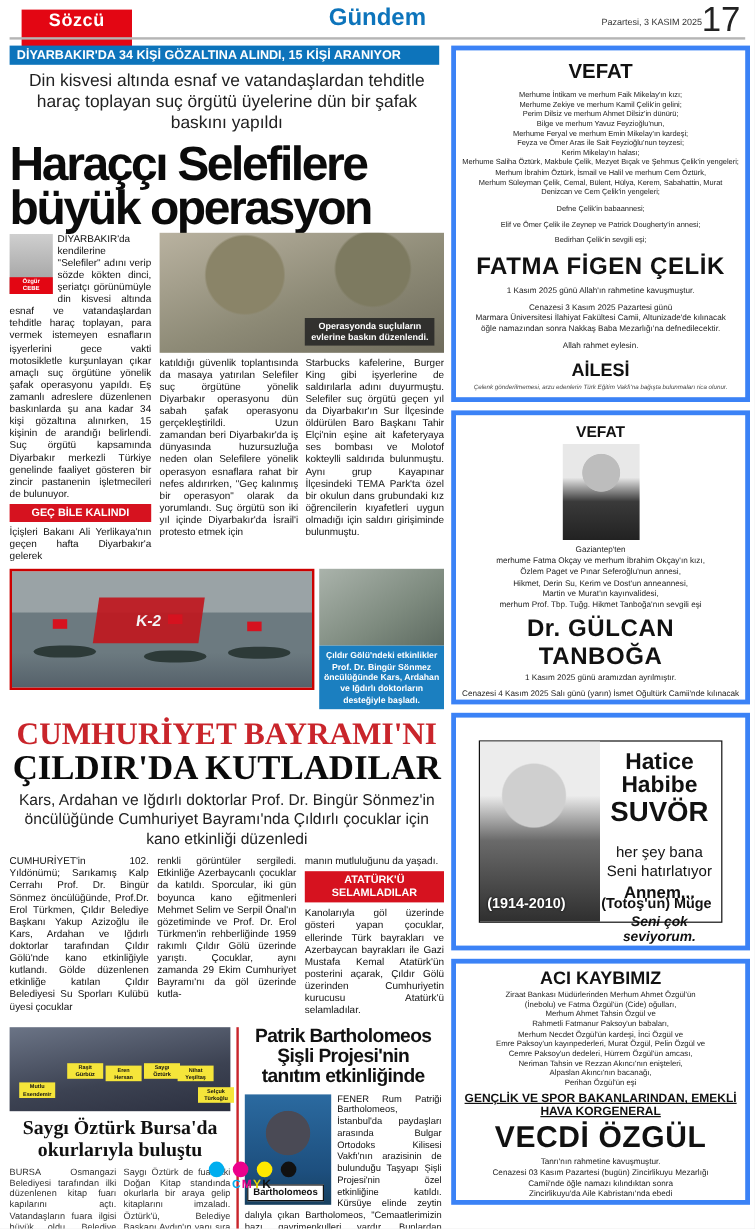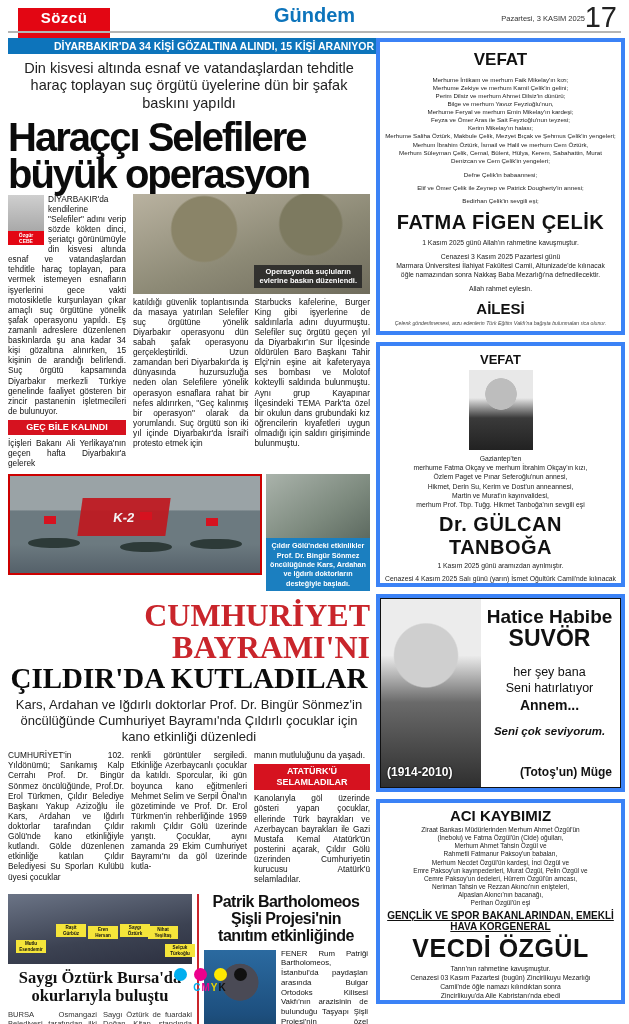--- a/index.html
+++ b/index.html
@@ -11,21 +11,21 @@
   #hdr-logo{position:absolute;left:18px;top:8px;width:92px;height:36px;background:#e30613;color:#fff;
     font-weight:bold;font-size:15px;line-height:20px;text-align:center;letter-spacing:.5px;}
   #hdr-section{position:absolute;left:0;top:4px;width:629px;text-align:center;color:#0d74bb;
     font-weight:bold;font-size:20px;}
   #hdr-date{position:absolute;right:44px;top:14px;font-size:7.5px;color:#333;}
   #hdr-page{position:absolute;right:12px;top:1px;font-size:29px;color:#222;font-weight:normal;}
   #hdr-rule{position:absolute;left:8px;top:31px;width:613px;height:2px;background:#b5b5b5;}
 
   
   #left{position:absolute;left:8px;top:38px;width:362px;}
-  #kicker{background:#0d74bb;color:#fff;font-weight:bold;font-size:10.5px;padding:2px 20px;width:346px;text-align:right;}
+  #kicker{background:#0d74bb;color:#fff;font-weight:bold;font-size:10.5px;padding:2px 6px;width:346px;}
   #headline1{font-weight:bold;font-size:40px;line-height:.93;letter-spacing:-2px;color:#0b0b0b;margin-top:3px;}
   #subhead1{font-size:14.5px;color:#222;margin:6px 0 7px 0;text-align:center;line-height:1.2;}
 
   #article1{display:flex;gap:7px;}
   #a1col1{width:118px;font-size:8.3px;line-height:1.22;}
   .author-box{float:left;width:36px;height:50px;margin:1px 4px 2px 0;background:linear-gradient(#cfcfcf,#9a9a9a);
     position:relative;}
   .author-box .tag{position:absolute;left:0;bottom:0;width:100%;background:#e30613;color:#fff;
     font-size:5px;font-weight:bold;text-align:center;line-height:1.2;padding:1px 0;}
   .red-badge{background:#d6121f;color:#fff;font-weight:bold;font-size:9px;text-align:center;
@@ -48,22 +48,22 @@
   .flag{position:absolute;width:12px;height:8px;background:#d6121f;}
   #k2sail{position:absolute;left:70px;top:22px;width:88px;height:38px;background:#c0181f;color:#fff;
     font-weight:bold;font-size:13px;display:flex;align-items:center;justify-content:center;
     transform:skewX(-8deg);opacity:.92;}
   #lake-right{width:104px;}
   #lake-photo{width:104px;height:64px;background:linear-gradient(145deg,#aab3ab,#7d8a7e 60%,#5d6a60);}
   #lake-caption{background:#1b7fc0;color:#fff;font-size:7.2px;font-weight:bold;text-align:center;
     padding:3px 3px;line-height:1.3;width:98px;}
 
   
-  #headline2a{font-family:"Liberation Serif",serif;font-weight:bold;font-size:32px;color:#c9252b;
-    text-align:right;margin-top:8px;line-height:1;}
+  #headline2a{font-family:"Liberation Serif",serif;font-weight:bold;font-size:26px;color:#c9252b;
+    text-align:center;margin-top:8px;line-height:1;}
   #headline2b{font-family:"Liberation Serif",serif;font-weight:bold;font-size:29px;color:#0b0b0b;
     text-align:center;line-height:1.05;}
   #subhead2{font-size:13px;color:#222;text-align:center;line-height:1.2;margin:4px 0 6px 0;}
   #article2{display:flex;gap:7px;}
   #article2 .c{width:116px;font-size:8.3px;line-height:1.22;}
 
   
   #bottom-left{display:flex;margin-top:10px;}
   #bursa{width:184px;}
   #bursa-photo{width:184px;height:70px;position:relative;
@@ -100,21 +100,21 @@
   .obit .bigname{font-weight:bold;font-size:20px;margin:7px 0 4px 0;letter-spacing:.5px;}
   .obit .mid{font-size:6.8px;line-height:1.35;color:#222;}
   .obit .sig{font-weight:bold;font-size:15px;margin-top:6px;}
   .obit .foot{font-size:5.2px;font-style:italic;color:#444;margin-top:3px;}
   #obit1{height:297px;}
   #obit2{height:245px;}
   #obit2 .title{font-size:13px;margin:0 0 3px 0;}
   #obit2-photo{width:64px;height:80px;margin:0 auto 4px auto;
     background:radial-gradient(circle at 50% 30%,#bdbdbd 0 24%,transparent 25%),
                linear-gradient(#e8e8e8 0 35%,#3a3a3a 60%,#222);}
-  #obit3{height:198px;padding:0;}
+  #obit3{height:198px;padding:19px;}
   #obit3-inner{border:1px solid #111;height:100%;display:flex;box-sizing:border-box;position:relative;}
   #obit3-photo{width:100px;height:100%;
     background:radial-gradient(circle at 45% 30%,#cfcfcf 0 22%,transparent 23%),
                linear-gradient(#ececec 0 30%,#6a6a6a 55%,#2f2f2f);}
   #obit3-text{flex:1;padding:8px 6px 6px 4px;display:flex;flex-direction:column;align-items:center;}
   #obit3 .n1{font-weight:bold;font-size:19px;line-height:1;}
   #obit3 .n2{font-weight:bold;font-size:23px;line-height:1.1;}
   #obit3 .msg{font-size:12.5px;margin-top:14px;line-height:1.25;}
   #obit3 .annem{font-weight:bold;font-size:14px;}
   #obit3 .love{font-weight:bold;font-style:italic;font-size:11.5px;margin-top:12px;}

